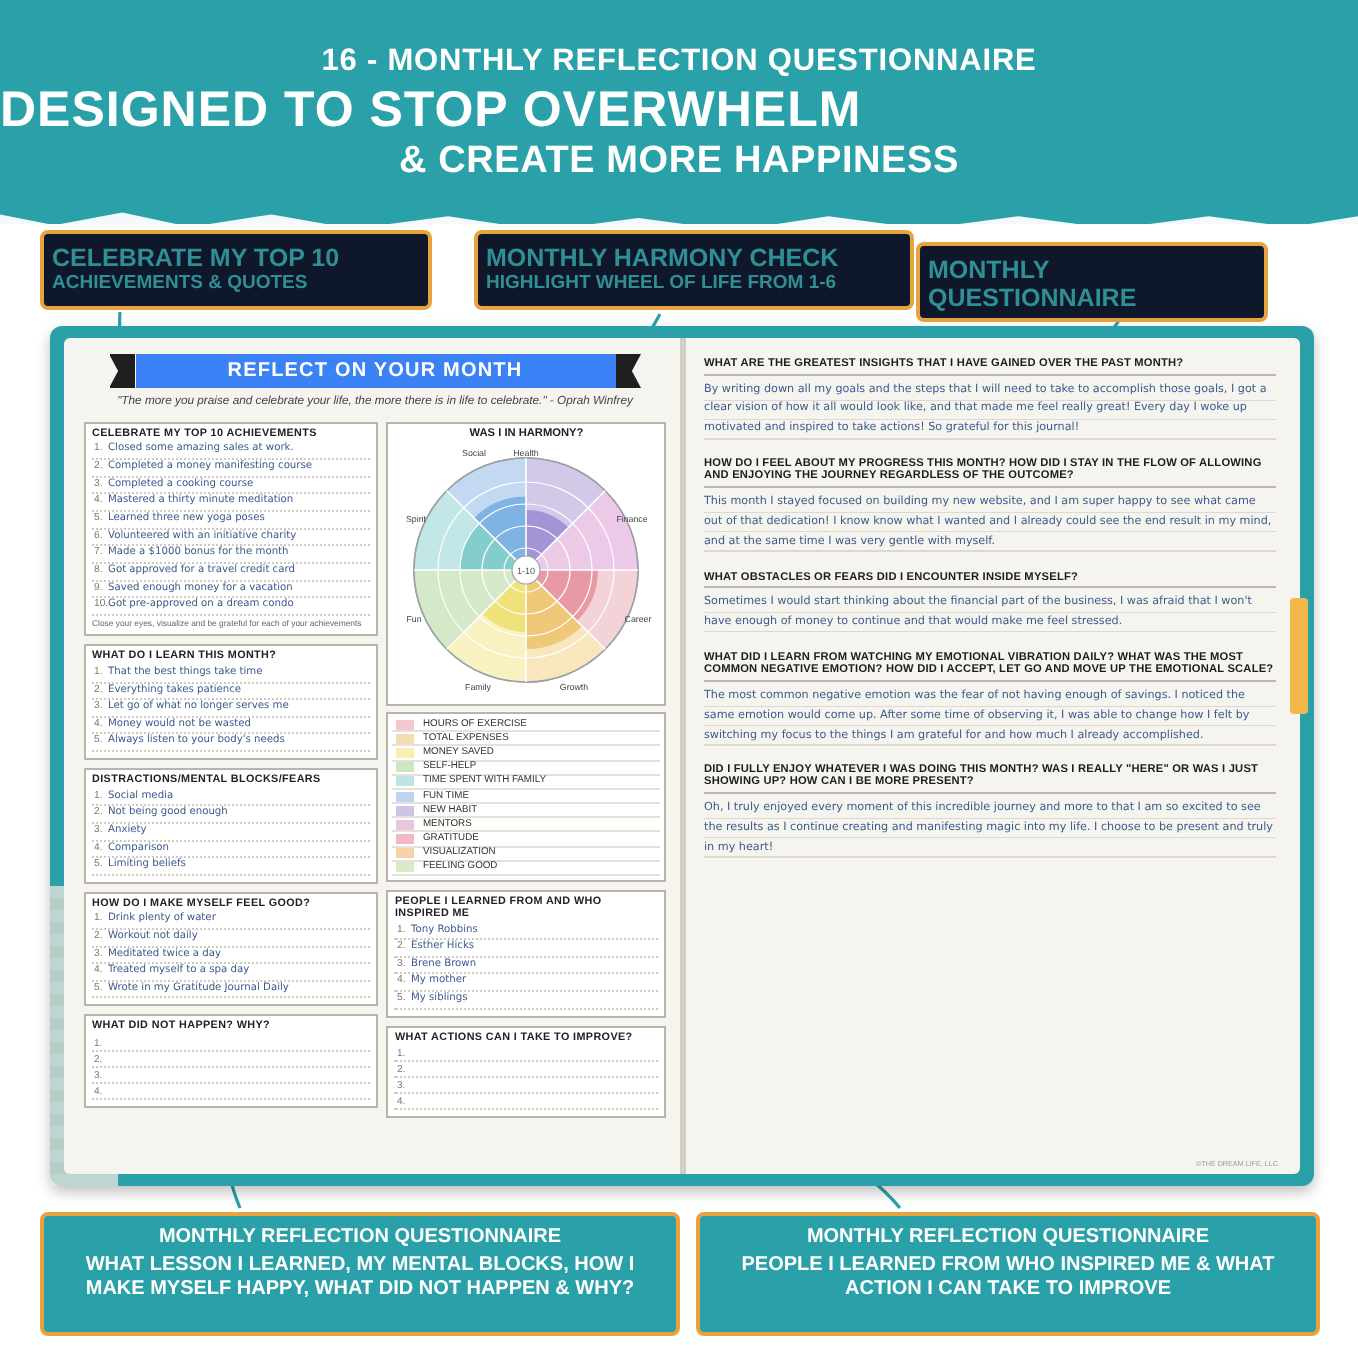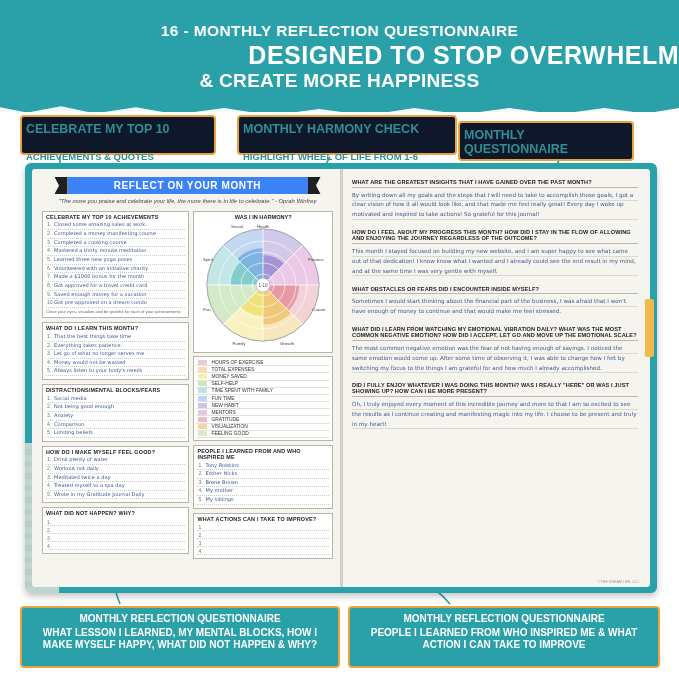--- a/index.html
+++ b/index.html
@@ -26,38 +26,38 @@
     position: absolute; left: 0; bottom: -6px; width: 679px; height: 18px;
     background: #ffffff;
     clip-path: polygon(0% 40%, 4% 70%, 9% 35%, 14% 75%, 20% 40%, 26% 80%, 33% 45%, 40% 85%, 47% 50%, 54% 85%, 61% 45%, 68% 80%, 75% 45%, 82% 80%, 89% 45%, 95% 75%, 100% 45%, 100% 100%, 0% 100%);
     opacity: .95;
   }
   .banner-line1 {
     position: absolute; top: 22px; left: 0; width: 679px; text-align: center;
     color: #ffffff; font-size: 15.5px; letter-spacing: .4px; font-weight: bold;
   }
   .banner-line2 {
-    position: absolute; top: 41px; left: 0; width: 679px; text-align: right;
+    position: absolute; top: 41px; left: 0; width: 679px; text-align: left;
     color: #ffffff; font-size: 25px; letter-spacing: .5px; font-weight: bold;
   }
   .banner-line3 {
     position: absolute; top: 70px; left: 0; width: 679px; text-align: center;
     color: #ffffff; font-size: 19px; letter-spacing: .3px; font-weight: bold;
   }
   
   .callout {
     position: absolute;
     border: 2px solid #e7a33e;
     border-radius: 4px;
     background: #0f172a;
     color: #2f8f95;
     padding: 5px 4px 4px 4px;
   }
   .callout .c1 { font-size: 12.5px; font-weight: bold; color: #2f8f95; line-height: 1.15; }
-  .callout .c2 { font-size: 9.5px; font-weight: bold; color: #2f8f95; line-height: 1.15; margin-top: 16px; }
+  .callout .c2 { font-size: 9.5px; font-weight: bold; color: #2f8f95; line-height: 1.15; margin-top: 1px; }
   #callout-top-left  { left: 20px;  top: 115px; width: 196px; height: 40px; }
   #callout-top-mid   { left: 237px; top: 115px; width: 220px; height: 40px; }
   #callout-top-right { left: 458px; top: 121px; width: 176px; height: 40px; }
 
   .callout-bottom {
     position: absolute;
     border: 2px solid #e7a33e;
     border-radius: 4px;
     background: #2aa1a8;
     text-align: center;

